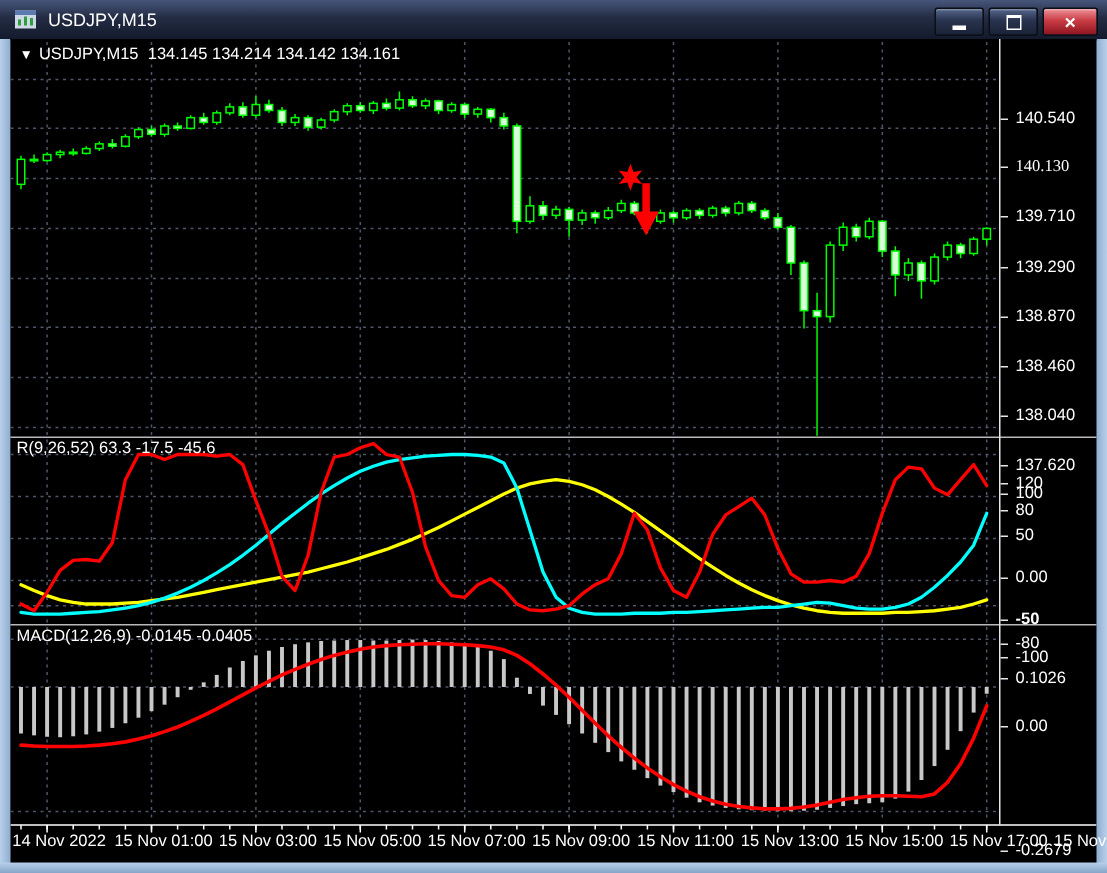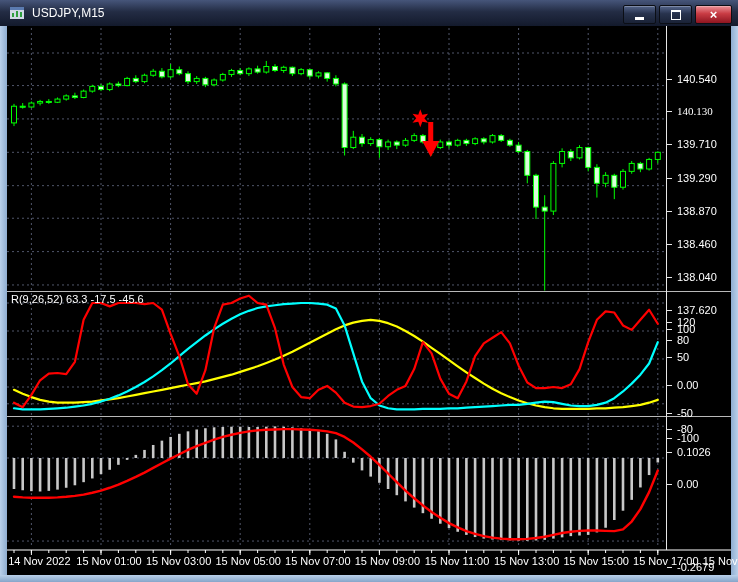--- a/index.html
+++ b/index.html
@@ -441,21 +441,21 @@
         <div class="axlabel" style="top: 289.5px;">120</div>
         <div class="axtick" style="top: 302.5px;"></div>
         <div class="axlabel" style="top: 296.5px;">100</div>
         <div class="axtick" style="top: 313.7px;"></div>
         <div class="axlabel" style="top: 307.7px;">80</div>
         <div class="axtick" style="top: 330.5px;"></div>
         <div class="axlabel" style="top: 324.5px;">50</div>
         <div class="axtick" style="top: 358.5px;"></div>
         <div class="axlabel" style="top: 352.5px;">0.00</div>
         <div class="axtick" style="top: 386.5px;"></div>
-        <div class="axlabel" style="top: 380.5px;">-50</div>
+        <div class="axlabel" style="top: 380.5px; font-weight: bold;">-50</div>
         <div class="axtick" style="top: 403.3px;"></div>
         <div class="axlabel" style="top: 397.3px;">-80</div>
         <div class="axtick" style="top: 411.5px;"></div>
         <div class="axlabel" style="top: 405.5px;">-100</div>
         <div class="axtick" style="top: 425.694px;"></div>
         <div class="axlabel" style="top: 419.694px;">0.1026</div>
         <div class="axtick" style="top: 457.5px;"></div>
         <div class="axlabel" style="top: 451.5px;">0.00</div>
         <div class="axtick" style="top: 540.549px;"></div>
         <div class="axlabel" style="top: 534.549px;">-0.2679</div>
@@ -467,15 +467,19 @@
         <div class="tlabel" style="left: 240.2px;">15 Nov 05:00</div>
         <div class="tlabel" style="left: 309.8px;">15 Nov 07:00</div>
         <div class="tlabel" style="left: 379.4px;">15 Nov 09:00</div>
         <div class="tlabel" style="left: 449px;">15 Nov 11:00</div>
         <div class="tlabel" style="left: 518.6px;">15 Nov 13:00</div>
         <div class="tlabel" style="left: 588.2px;">15 Nov 15:00</div>
         <div class="tlabel" style="left: 657.8px;">15 Nov 17:00</div>
         <div class="tlabel" style="left: 727.4px;">15 Nov 19:00</div>
       </div>
 
+    <div class="plabel" id="main-label">
+      <span class="tri">▼</span><span>USDJPY,M15</span>&nbsp;&nbsp;<span>134.145 134.214 134.142 134.161</span>
+    </div>
     <div class="plabel" id="ind-label">R(9,26,52) 63.3 -17.5 -45.6</div>
+    <div class="plabel" id="macd-label">MACD(12,26,9) -0.0145 -0.0405</div>
   </div>
 </div>
 
 </body></html>

